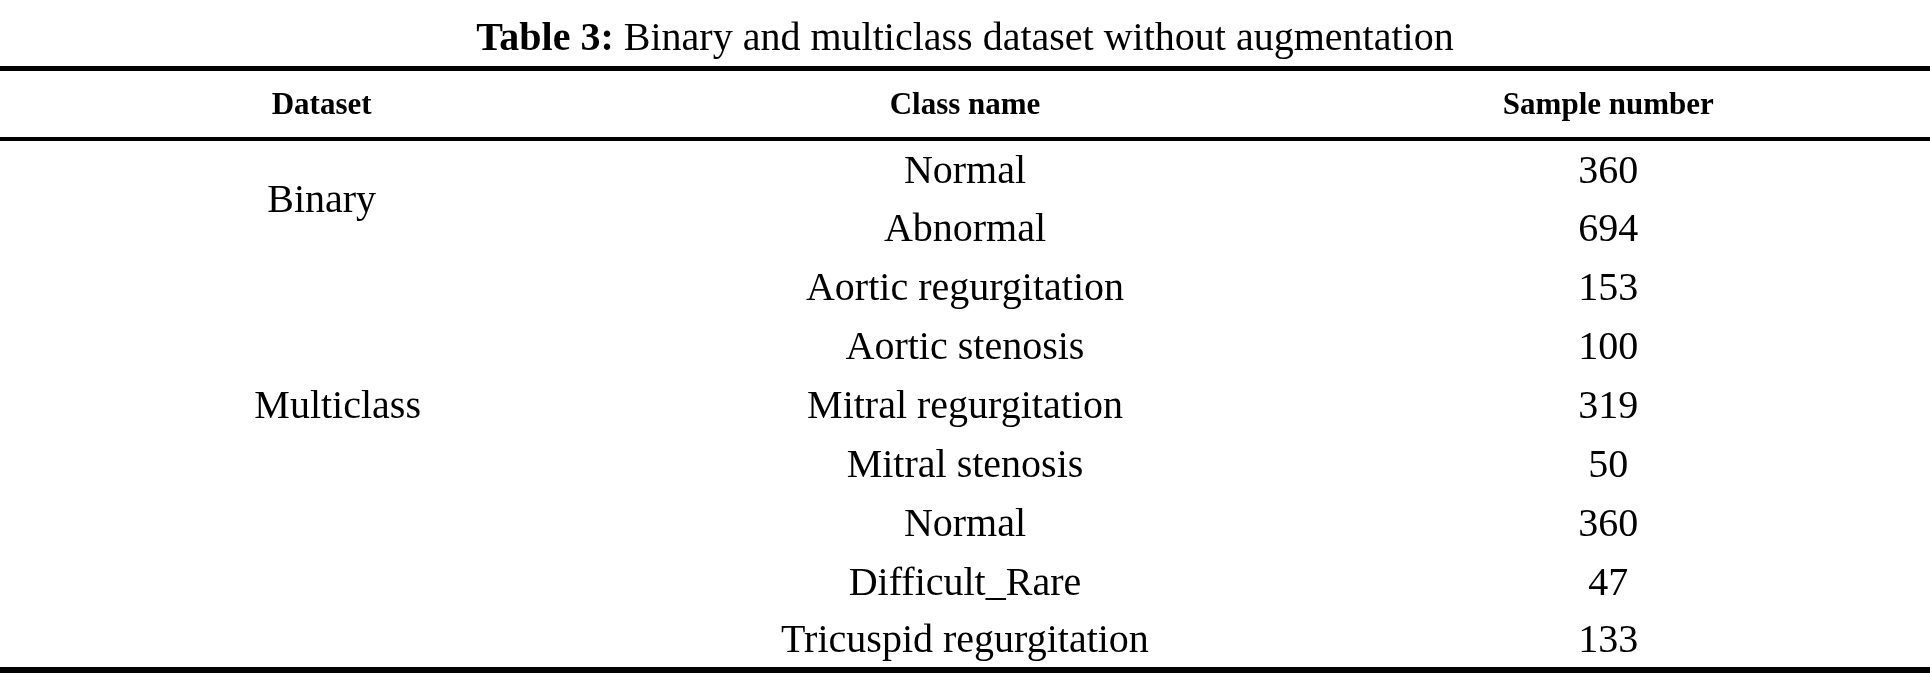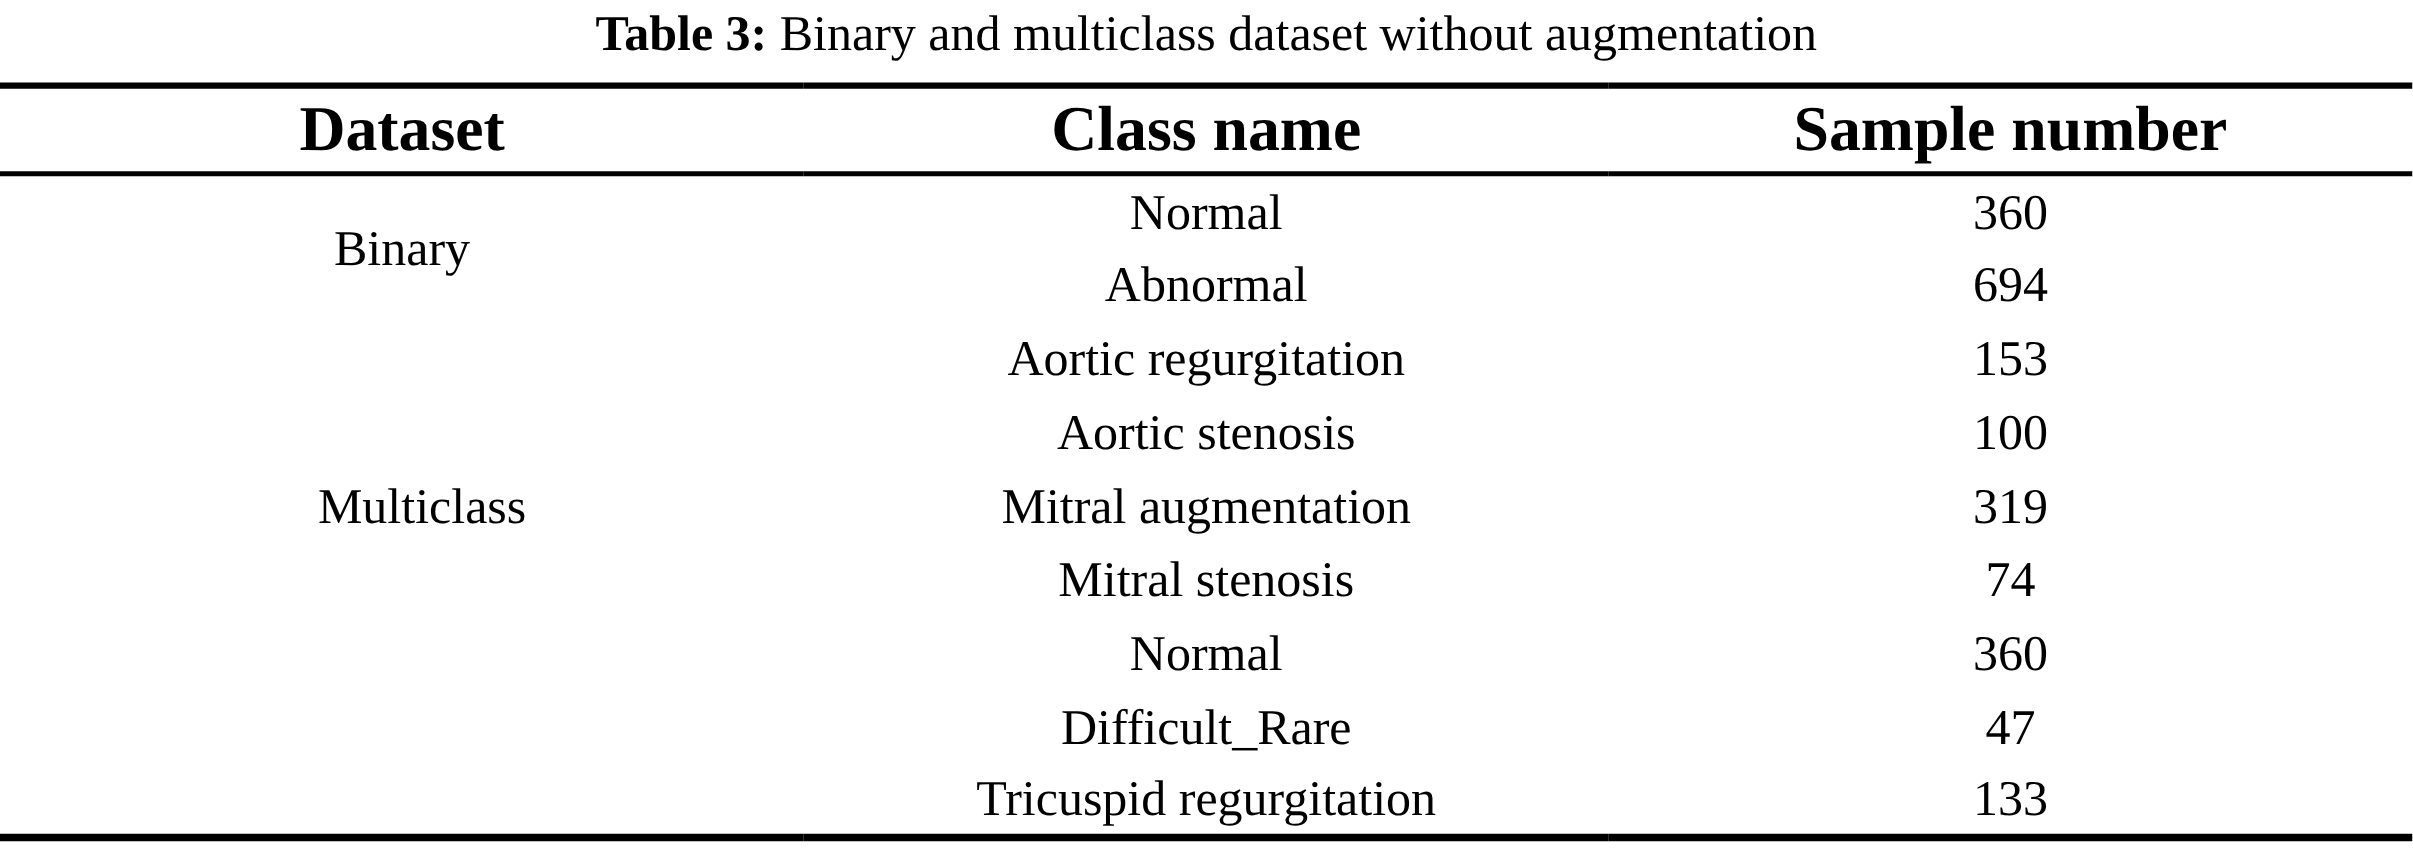--- a/index.html
+++ b/index.html
@@ -9,39 +9,39 @@
     background: #ffffff;
     color: #000000;
     font-family: "Liberation Serif", "DejaVu Serif", serif;
     overflow: hidden;
   }
   .page { width: 1930px; height: 688px; }
 
   .caption {
     height: 66px;
     line-height: 50px;
-    padding-top: 2px;
+    padding-top: 12px;
     text-align: center;
     font-size: 40px;
     white-space: nowrap;
   }
   .caption .caption-label { font-weight: bold; }
 
   table.data-table {
     width: 100%;
     border-collapse: collapse;
     table-layout: fixed;
     border-top: 5px solid #000000;
     border-bottom: 6px solid #000000;
   }
   col { width: 33.333%; }
 
   thead th {
     height: 70px;
-    font-size: 51px;
+    font-size: 31px;
     font-weight: bold;
     text-align: center;
     vertical-align: middle;
     border-bottom: 4px solid #000000;
     padding: 0;
   }
 
   tbody td {
     height: 59px;
     font-size: 40px;
@@ -101,26 +101,26 @@
           </div>
         </td>
         <td>Aortic regurgitation</td>
         <td>153</td>
       </tr>
       <tr>
         <td>Aortic stenosis</td>
         <td>100</td>
       </tr>
       <tr>
-        <td>Mitral augmentation</td>
+        <td>Mitral regurgitation</td>
         <td>319</td>
       </tr>
       <tr>
         <td>Mitral stenosis</td>
-        <td>74</td>
+        <td>50</td>
       </tr>
       <tr>
         <td>Normal</td>
         <td>360</td>
       </tr>
       <tr>
         <td>Difficult_Rare</td>
         <td>47</td>
       </tr>
       <tr>

